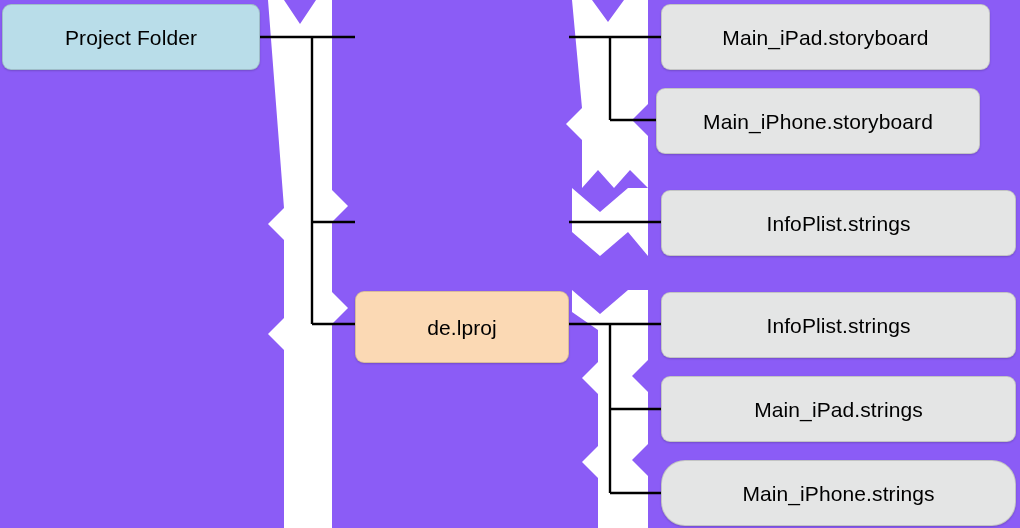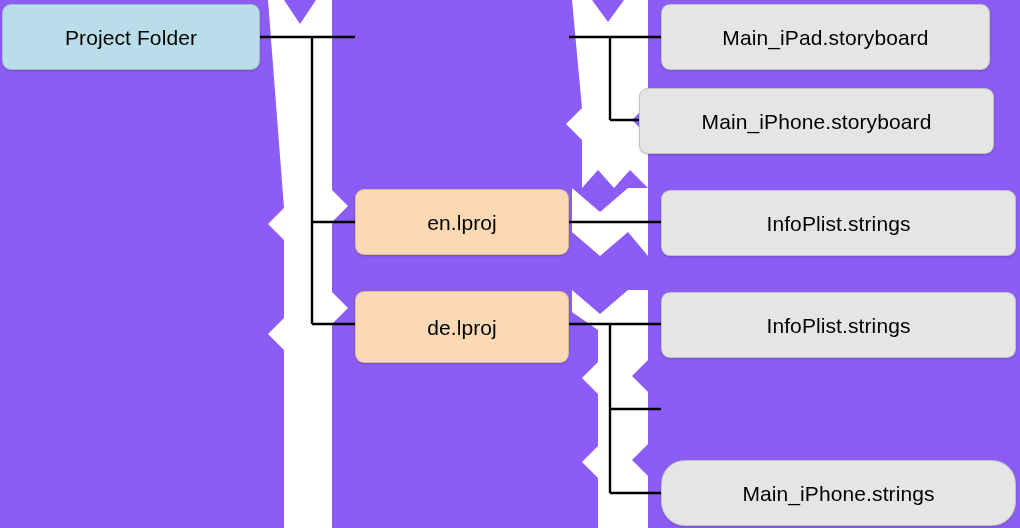--- a/index.html
+++ b/index.html
@@ -119,42 +119,42 @@
       <line x1="610" y1="409" x2="661" y2="409" stroke="#000000" stroke-width="2.4"></line>
       <line x1="610" y1="493" x2="661" y2="493" stroke="#000000" stroke-width="2.4"></line>
     </g>
   </svg>
 
   <div class="node" style="left: 2px; top: 4px; width: 258px; height: 66px; background: rgb(185, 221, 233);">
     <span class="node-label">Project Folder</span>
   </div>
 
 
-  <div class="node" style="left: 355px; top: 189px; width: 214px; height: 66px; background: rgb(251, 217, 180);">
-    <span class="node-label">en.lproj</span>
-  </div>
 
   <div class="node" style="left: 355px; top: 291px; width: 214px; height: 72px; background: rgb(251, 217, 180);">
     <span class="node-label">de.lproj</span>
   </div>
 
   <div class="node" style="left: 661px; top: 4px; width: 329px; height: 66px; background: rgb(228, 229, 229);">
     <span class="node-label">Main_iPad.storyboard</span>
   </div>
 
-  <div class="node" style="left: 639px; top: 88px; width: 355px; height: 66px; background: rgb(228, 229, 229);">
+  <div class="node" style="left: 656px; top: 88px; width: 324px; height: 66px; background: rgb(228, 229, 229);">
     <span class="node-label">Main_iPhone.storyboard</span>
   </div>
 
   <div class="node" style="left: 661px; top: 190px; width: 355px; height: 66px; background: rgb(228, 229, 229);">
     <span class="node-label">InfoPlist.strings</span>
   </div>
 
   <div class="node" style="left: 661px; top: 292px; width: 355px; height: 66px; background: rgb(228, 229, 229);">
     <span class="node-label">InfoPlist.strings</span>
   </div>
 
+  <div class="node" style="left: 661px; top: 376px; width: 355px; height: 66px; background: rgb(228, 229, 229);">
+    <span class="node-label">Main_iPad.strings</span>
+  </div>
 
   <div class="node" style="left: 661px; top: 460px; width: 355px; height: 66px; background: rgb(228, 229, 229); border-radius: 24px;">
     <span class="node-label">Main_iPhone.strings</span>
   </div>
 
 </div>
 
 </body></html>

